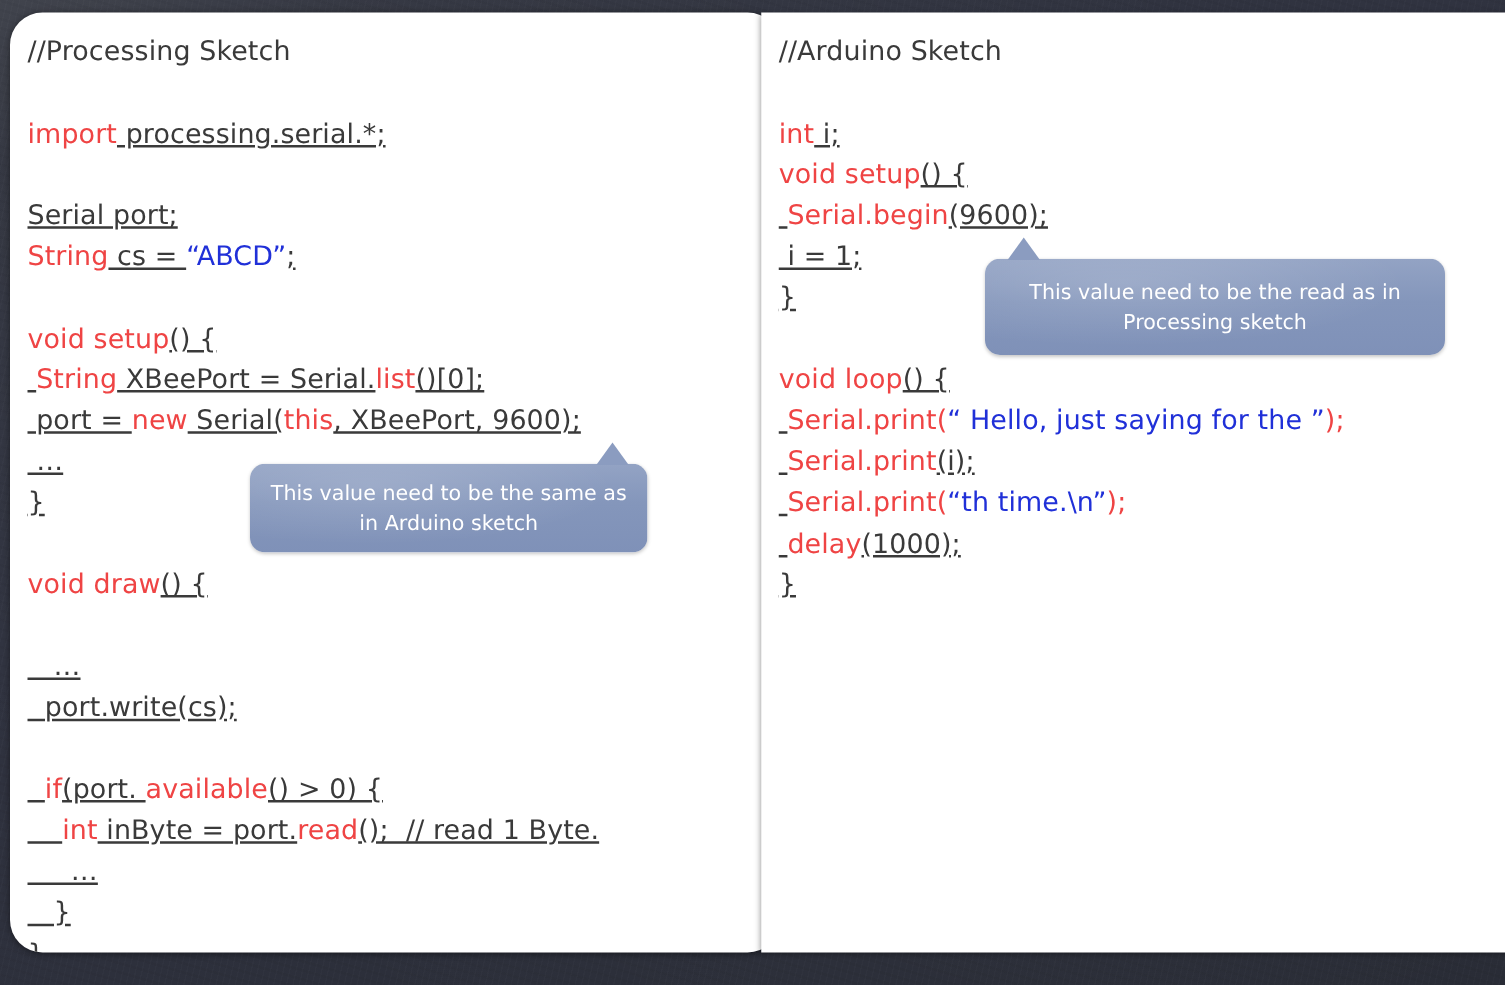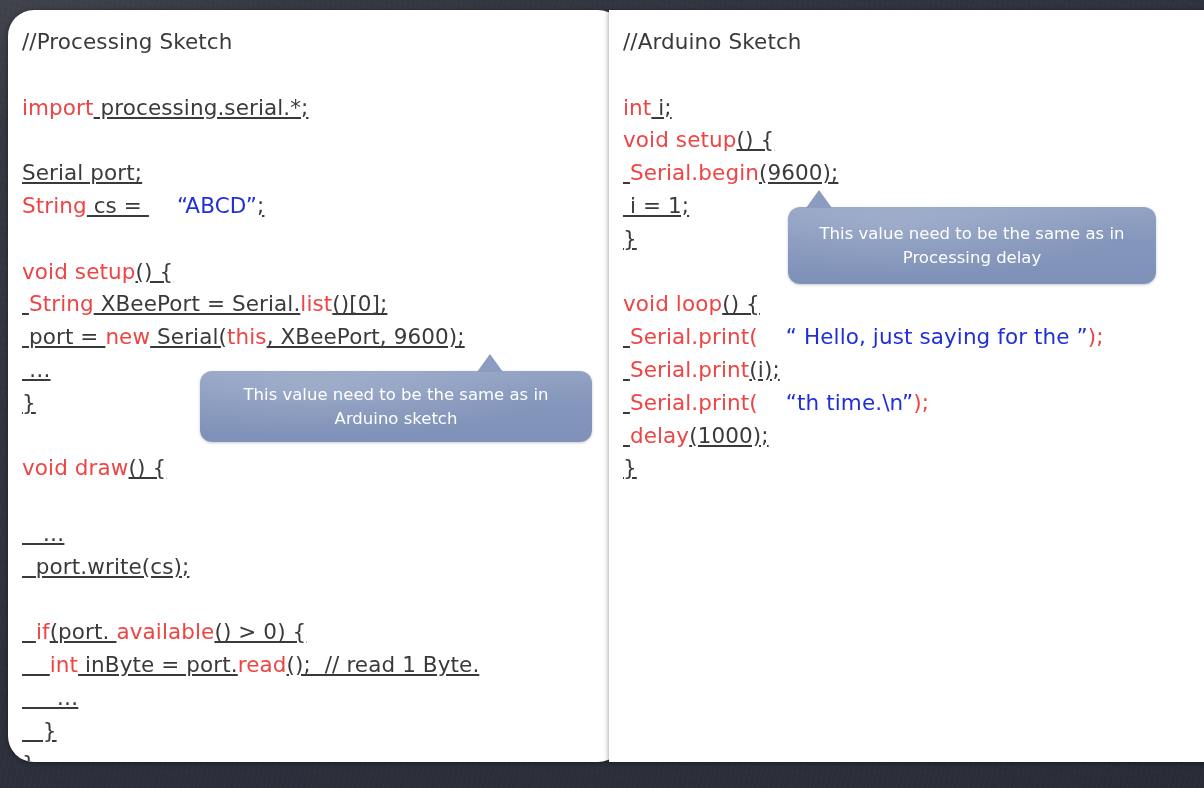--- a/index.html
+++ b/index.html
@@ -46,21 +46,21 @@
     font-family: "DejaVu Sans", sans-serif;
     font-size: 21.5px;
     line-height: 32.8px;
     letter-spacing: 0.1px;
     color: #3a3a3a;
     white-space: pre;
     font-weight: 400;
   }
   .code .ln { display: block; min-height: 32.8px; }
   .kw  { color: #ef4444; }
-  .str { color: #2030d8; margin-left: 28px; }
+  .str { color: #2030d8; }
   .cm  { color: #3a3a3a; }
   .pl  { color: #3a3a3a; text-decoration: underline; }
 
   
   .callout {
     position: absolute;
     background:
       radial-gradient(ellipse at 30% 25%, rgba(255,255,255,0.16), rgba(255,255,255,0) 62%),
       linear-gradient(180deg, #93a3c4 0%, #8496bb 45%, #7f91b8 100%);
     border-radius: 12px;
@@ -79,21 +79,21 @@
   .callout .c-text { display: block; width: 100%; }
   .callout .tail {
     position: absolute;
     top: -17px;
     width: 0; height: 0;
     border-left: 13px solid transparent;
     border-right: 13px solid transparent;
     border-bottom: 18px solid #8b9cc0;
   }
 
-  #callout-left  { left: 200px; top: 371px; width: 392px; height: 71px; }
+  #callout-left  { left: 200px; top: 371px; width: 318px; height: 71px; }
   #callout-left .tail  { left: 277px; }
   #callout-right { left: 788px; top: 207px; width: 368px; height: 77px; }
   #callout-right .tail { left: 18px; }
 </style>
 </head>
 <body>
 
 <div id="stage">
 
   <div class="panel" id="panel-left">
@@ -104,16 +104,16 @@
     <div class="code"><span class="ln"><span class="cm">//Arduino Sketch</span></span><span class="ln">&nbsp;</span><span class="ln"><span class="kw">int</span><span class="pl"> i;</span></span><span class="ln"><span class="kw">void setup</span><span class="pl">() {</span></span><span class="ln"><span class="pl"> </span><span class="kw">Serial.begin</span><span class="pl">(9600);</span></span><span class="ln"><span class="pl"> i = 1;</span></span><span class="ln"><span class="pl">}</span></span><span class="ln">&nbsp;</span><span class="ln"><span class="kw">void loop</span><span class="pl">() {</span></span><span class="ln"><span class="pl"> </span><span class="kw">Serial.print(</span><span class="str">“ Hello, just saying for the ”</span><span class="kw">);</span></span><span class="ln"><span class="pl"> </span><span class="kw">Serial.print</span><span class="pl">(i);</span></span><span class="ln"><span class="pl"> </span><span class="kw">Serial.print(</span><span class="str">“th time.\n”</span><span class="kw">);</span></span><span class="ln"><span class="pl"> </span><span class="kw">delay</span><span class="pl">(1000);</span></span><span class="ln"><span class="pl">}</span></span></div>
   </div>
 
   <div class="callout" id="callout-left">
     <span class="tail"></span>
     <span class="c-text">This value need to be the same as in Arduino sketch</span>
   </div>
 
   <div class="callout" id="callout-right">
     <span class="tail"></span>
-    <span class="c-text">This value need to be the same as in Processing delay</span>
+    <span class="c-text">This value need to be the read as in Processing sketch</span>
   </div>
 
 </div>
 
 </body></html>

